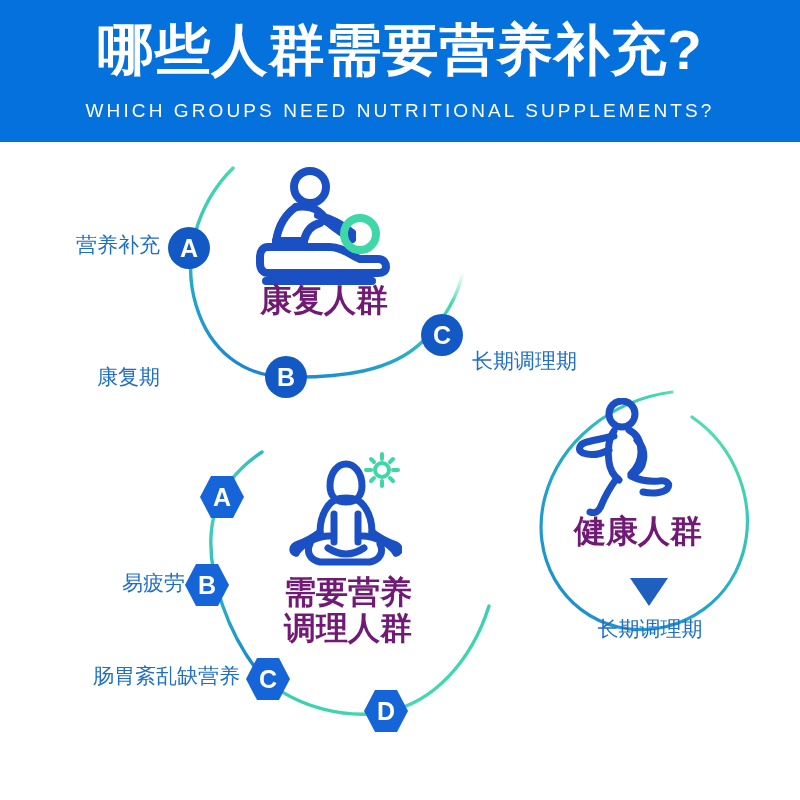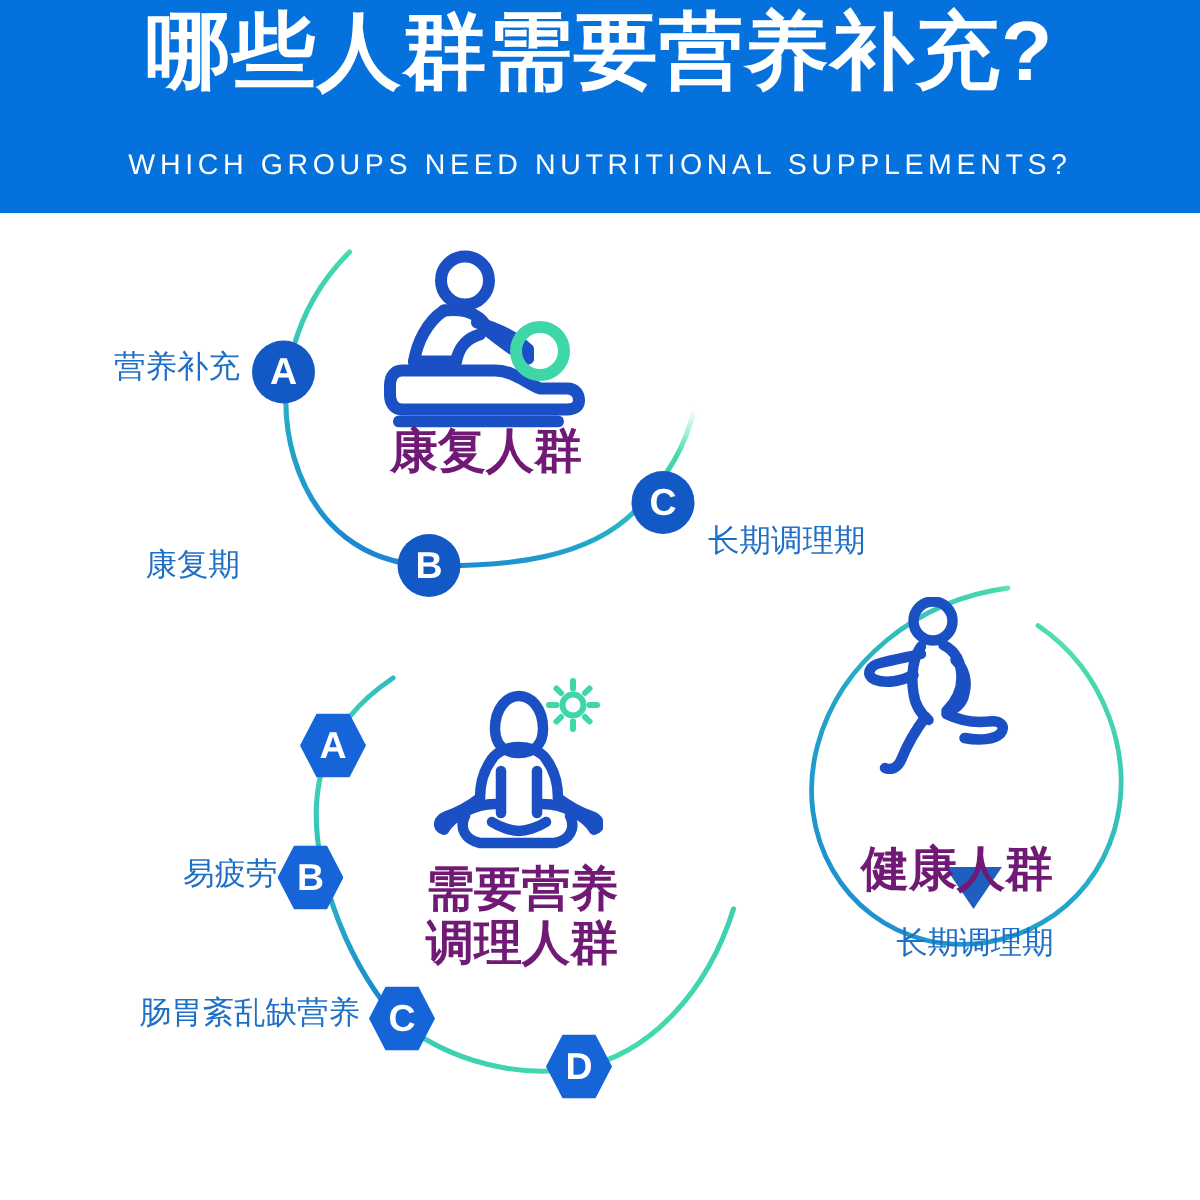--- a/index.html
+++ b/index.html
@@ -23,21 +23,21 @@
     position: absolute;
     left: 0;
     top: 0;
     width: 800px;
     height: 142px;
     background: #0571dc;
   }
   .header-title {
     position: absolute;
     left: 0;
-    top: 2px;
+    top: 18px;
     width: 800px;
     text-align: center;
     color: #ffffff;
     font-size: 56px;
     font-weight: bold;
     line-height: 64px;
     letter-spacing: 1px;
     white-space: nowrap;
   }
   .header-subtitle {
@@ -269,17 +269,17 @@
 
       <path d="M 64 42 C 70 48, 72 56, 70 64 C 69 70, 65 74, 60 76"></path>
 
       <path d="M 58 78 C 66 82, 76 84, 86 83 C 94 82, 98 86, 94 91
                C 90 95, 80 96, 70 94"></path>
 
       <path d="M 44 80 C 38 88, 32 98, 28 108 C 26 113, 22 116, 17 114"></path>
     </g>
   </svg>
 
-  <div class="group-title" style="left:548px; top:514px; width:180px; font-size:32px;margin-top:48px;">健康人群</div>
+  <div class="group-title" style="left:548px; top:514px; width:180px; font-size:32px;">健康人群</div>
 
   <div class="node-label center" style="left:540px; top:616px; width:220px;">长期调理期</div>
 
 </div>
 
 </body></html>

